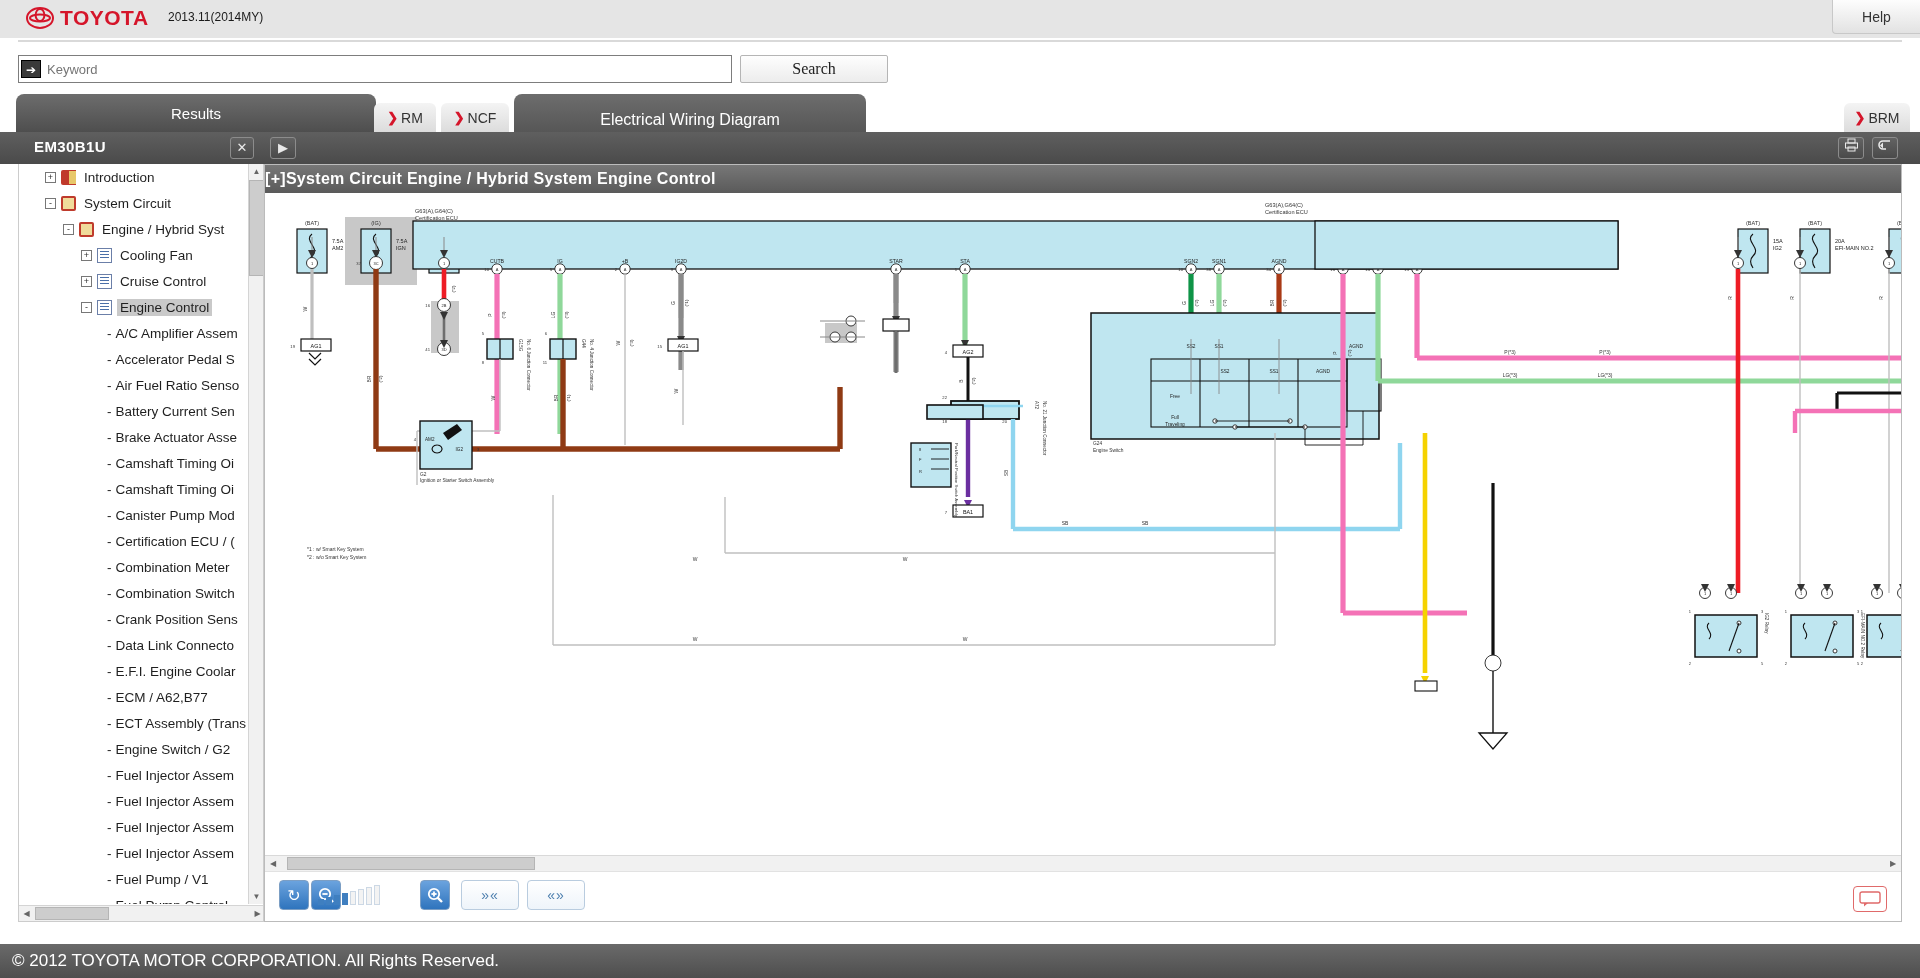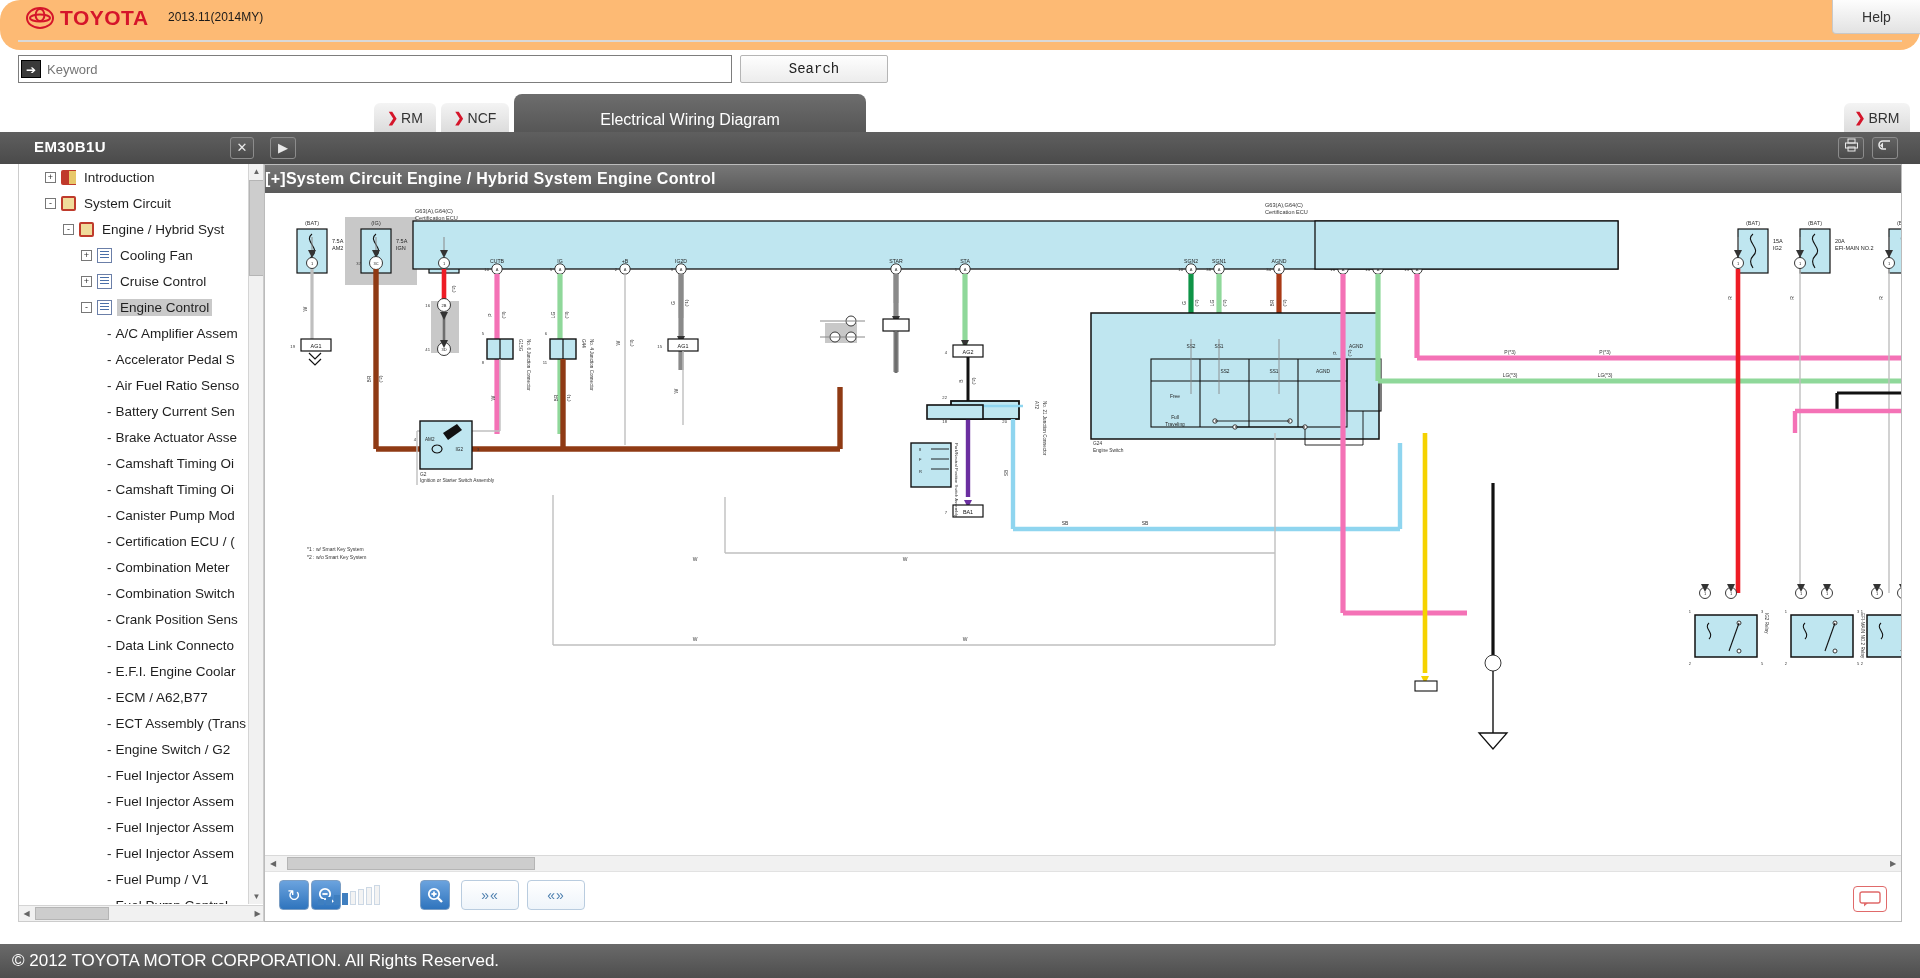--- a/index.html
+++ b/index.html
@@ -7,24 +7,23 @@
     margin: 0; padding: 0;
     width: 1920px; height: 978px;
     overflow: hidden;
     font-family: "Liberation Sans", sans-serif;
     background: #fff;
   }
   #app { position: relative; width: 1920px; height: 978px; background:#fff; }
 
   
   .header {
-    position: absolute; top:0; left:0; width:1920px; height:50px;
-    background:#fdba74;
+    position: absolute; top:0; left:0; width:1920px; height:38px;
+    background:#e5e5e5;
     border-bottom: none;
-    border-radius: 20px;
   }
   .logo-wrap { position:absolute; left:26px; top:6px; display:flex; align-items:center; }
   .toyota-mark { width:28px; height:22px; position:relative; margin-right:6px;}
   .toyota-text { color:#d5152a; font-weight:bold; font-size:21px; letter-spacing:0.5px; font-family:"Liberation Sans", sans-serif;}
   .model-year { position:absolute; left:168px; top:10px; font-size:12px; color:#1a1a1a; }
   .help-tab {
     position:absolute; right:0; top:0; width:88px; height:34px;
     background: linear-gradient(#fdfdfd,#e2e2e2);
     border-left:1px solid #c8c8c8; border-bottom:1px solid #c8c8c8;
     border-radius: 0 0 0 4px;
@@ -45,22 +44,22 @@
     border:1px solid #000;
   }
   .kw-input {
     border:none; outline:none; flex:1; height:24px; font-size:13px;
     color:#9a9a9a; font-family:"Liberation Sans", sans-serif; background:transparent;
   }
   .search-btn {
     position:absolute; left:740px; top:3px; width:148px; height:28px;
     background:linear-gradient(#fefefe,#ececec);
     border:1px solid #b5b5b5; border-radius:2px;
-    font-size:14px; color:#222; cursor:pointer;
-    font-family:Liberation Mono, monospace;
+    font-size:16px; color:#222; cursor:pointer;
+    font-family:Liberation Serif, serif;
   }
 
   
   .tabstrip { position:absolute; top:90px; left:0; width:1920px; height:42px; }
   .tab-results {
     position:absolute; left:16px; top:4px; width:360px; height:38px;
     background:linear-gradient(#6d6d6d,#4e4e4e);
     border-radius:8px 8px 0 0;
     color:#fff; font-size:15px;
     display:flex; align-items:center; justify-content:center;
@@ -226,20 +225,23 @@
 
   <div class="searchbar">
     <div class="kw-wrap">
       <span class="kw-arrow">➔</span>
       <input class="kw-input" type="text" placeholder="Keyword" style="">
     </div>
     <button class="search-btn">Search</button>
   </div>
 
   <div class="tabstrip">
+    <div class="tab-results">
+      <span>Results</span>
+    </div>
     <div class="tab-sub tab-rm">
       <span class="chev">❯</span>
       <span>RM</span>
     </div>
     <div class="tab-sub tab-ncf">
       <span class="chev">❯</span>
       <span>NCF</span>
     </div>
     <div class="tab-ewd">
       <span>Electrical Wiring Diagram</span>

